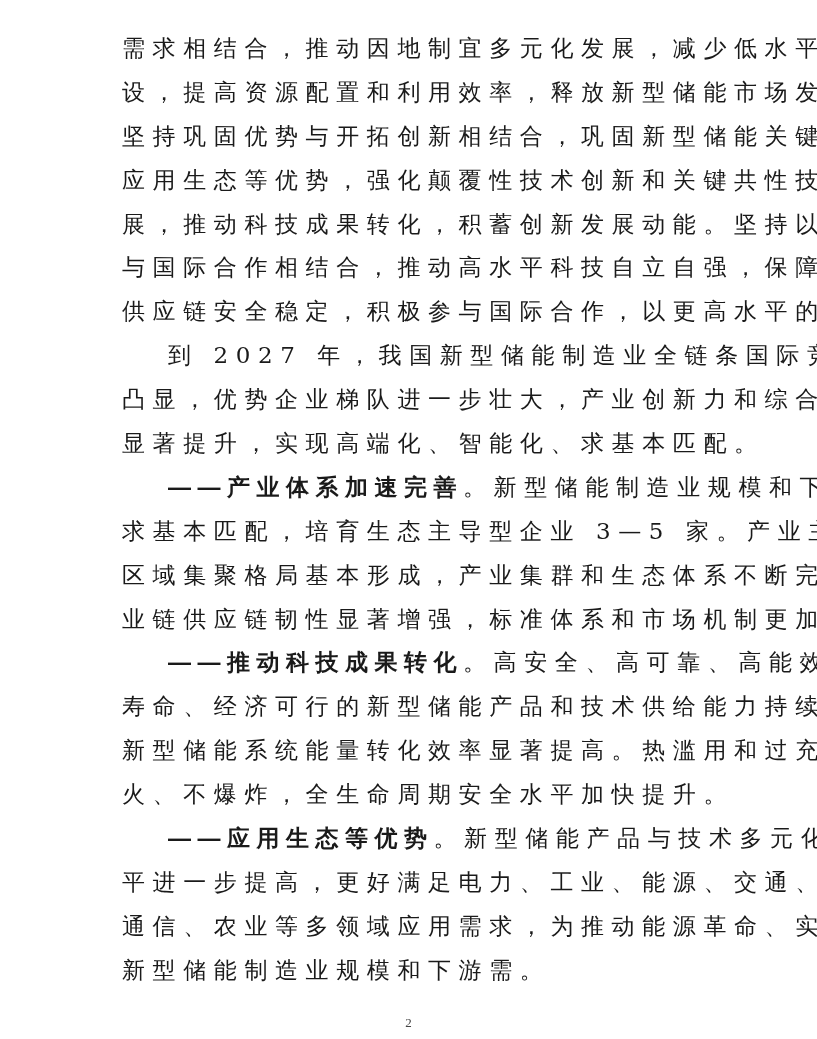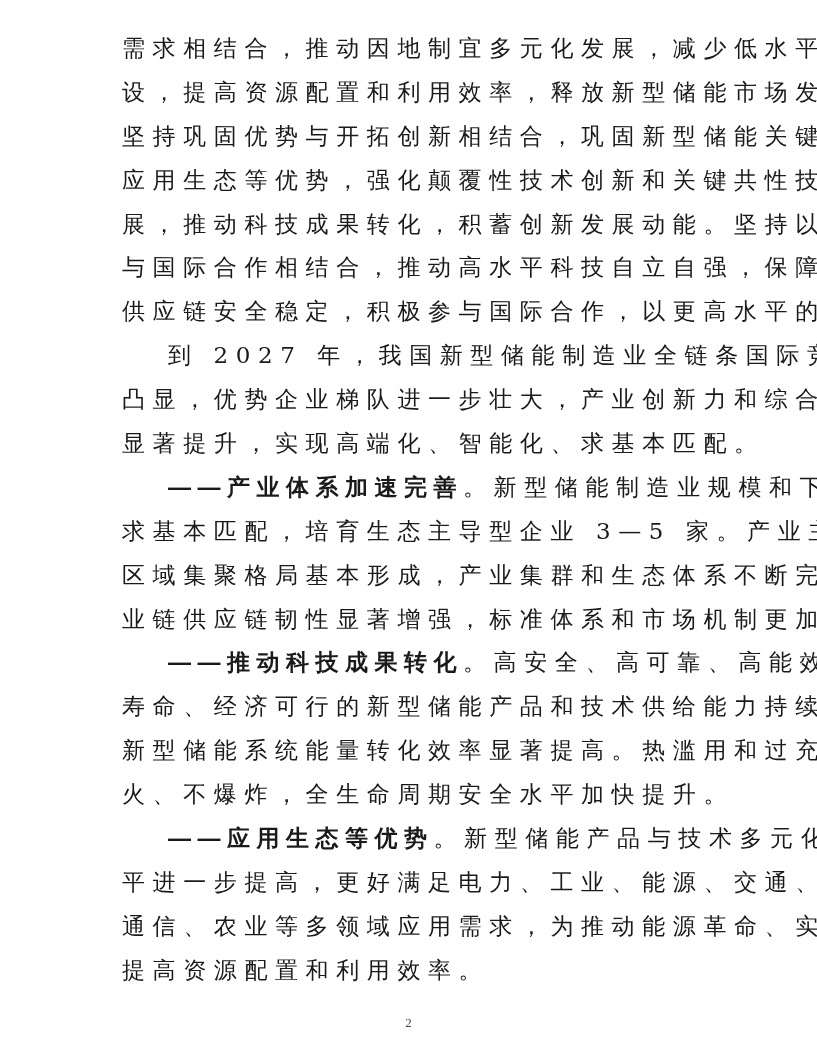--- a/index.html
+++ b/index.html
@@ -33,16 +33,16 @@
       <div class="line"><span>求基本匹配，培育生态主导型企业 3—5 家。产业主体集中、</span></div>
       <div class="line"><span>区域集聚格局基本形成，产业集群和生态体系不断完善。产</span></div>
       <div class="line"><span>业链供应链韧性显著增强，标准体系和市场机制更加健全。</span></div>
       <div class="line indent"><span class="heading">——推动科技成果转化</span><span>。高安全、高可靠、高能效、长</span></div>
       <div class="line"><span>寿命、经济可行的新型储能产品和技术供给能力持续增强，</span></div>
       <div class="line"><span>新型储能系统能量转化效率显著提高。热滥用和过充电不起</span></div>
       <div class="line"><span>火、不爆炸，全生命周期安全水平加快提升。</span></div>
       <div class="line indent"><span class="heading">——应用生态等优势</span><span>。新型储能产品与技术多元化水</span></div>
       <div class="line"><span>平进一步提高，更好满足电力、工业、能源、交通、建筑、</span></div>
       <div class="line"><span>通信、农业等多领域应用需求，为推动能源革命、实现碳达</span></div>
-      <div class="line"><span>提高资源配置和利用效率。</span></div>
+      <div class="line"><span>新型储能制造业规模和下游需。</span></div>
     </div>
   <div class="page-number">2</div>
 </div>
 
 </body></html>

